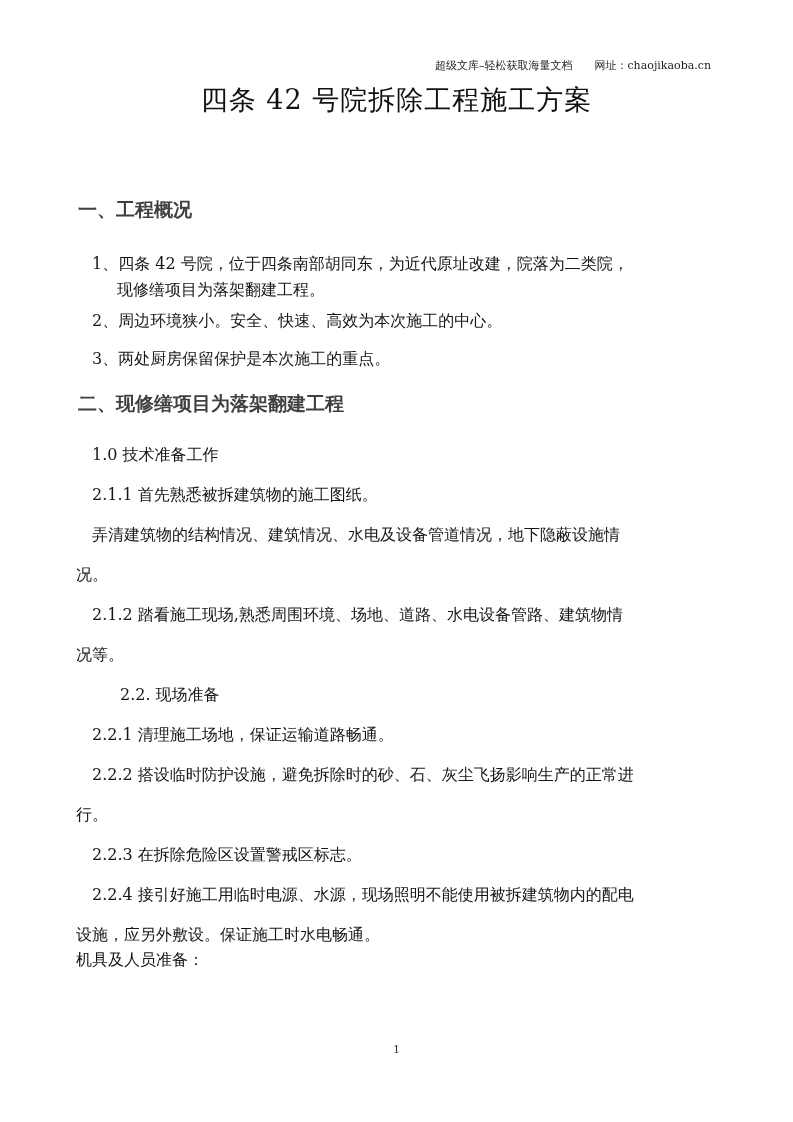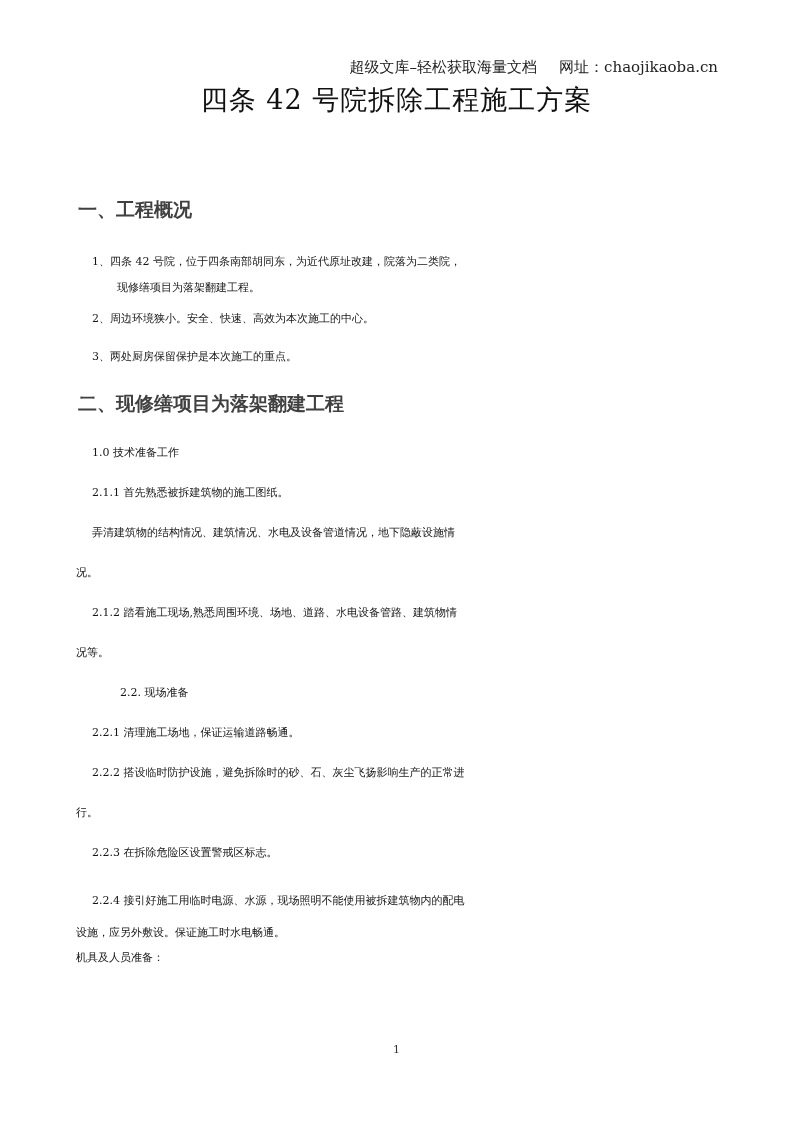--- a/index.html
+++ b/index.html
@@ -11,39 +11,39 @@
       width: 793px;
       height: 1122px;
       position: relative;
       overflow: hidden;
       font-family: "DejaVu Serif", "Liberation Serif", serif;
       color: #111111;
     }
     .header-line {
       position: absolute;
       top: 58px;
-      right: 75px;
-      font-size: 15px;
+      right: 82px;
+      font-size: 11px;
       color: #222;
       white-space: nowrap;
     }
     .header-line .gap { display: inline-block; width: 22px; }
     .title {
       position: absolute;
       top: 82px;
       left: 0;
       width: 793px;
       text-align: center;
       font-size: 27px;
       letter-spacing: 1px;
       color: #111;
     }
     .line {
       position: absolute;
-      font-size: 11px;
+      font-size: 16px;
       white-space: nowrap;
       color: #161616;
     }
     .section {
       position: absolute;
       font-size: 19px;
       font-weight: bold;
       white-space: nowrap;
       color: #404040;
       font-family: "DejaVu Sans", "Liberation Sans", sans-serif;
@@ -80,17 +80,17 @@
 <div class="line" style="top:485px; left:92px;">2.1.1 首先熟悉被拆建筑物的施工图纸。</div>
 <div class="line" style="top:525px; left:92px;">弄清建筑物的结构情况、建筑情况、水电及设备管道情况，地下隐蔽设施情</div>
 <div class="line" style="top:565px; left:76px;">况。</div>
 <div class="line" style="top:605px; left:92px;">2.1.2 踏看施工现场,熟悉周围环境、场地、道路、水电设备管路、建筑物情</div>
 <div class="line" style="top:645px; left:76px;">况等。</div>
 <div class="line" style="top:685px; left:92px;margin-left:28px;">2.2. 现场准备</div>
 <div class="line" style="top:725px; left:92px;">2.2.1 清理施工场地，保证运输道路畅通。</div>
 <div class="line" style="top:765px; left:92px;">2.2.2 搭设临时防护设施，避免拆除时的砂、石、灰尘飞扬影响生产的正常进</div>
 <div class="line" style="top:805px; left:76px;">行。</div>
 <div class="line" style="top:845px; left:92px;">2.2.3 在拆除危险区设置警戒区标志。</div>
-<div class="line" style="top:885px; left:92px;margin-top:8px;">2.2.4 接引好施工用临时电源、水源，现场照明不能使用被拆建筑物内的配电</div>
+<div class="line" style="top:885px; left:92px;">2.2.4 接引好施工用临时电源、水源，现场照明不能使用被拆建筑物内的配电</div>
 <div class="line" style="top:925px; left:76px;">设施，应另外敷设。保证施工时水电畅通。</div>
 <div class="line" style="top:950px; left:76px;">机具及人员准备：</div>
 
 <div class="page-number">1</div>
 
 </body></html>

